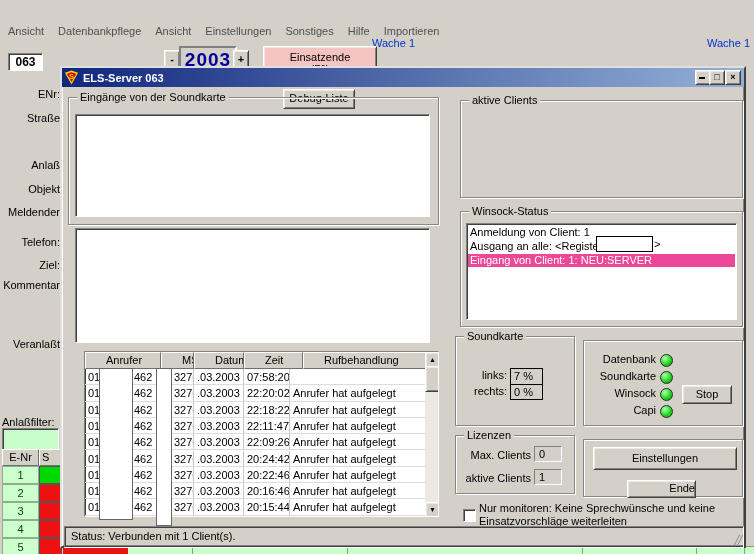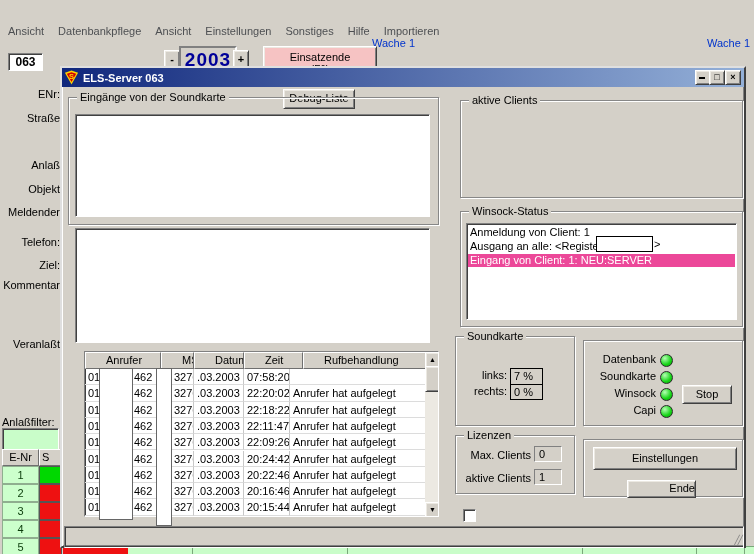--- a/index.html
+++ b/index.html
@@ -345,19 +345,21 @@
     <div class="rlabel" style="left:393px;top:381px;width:76px;">Max. Clients</div>
     <div class="sunkval" style="left:472px;top:378px;width:28px;height:16px;">0</div>
     <div class="rlabel" style="left:393px;top:404px;width:76px;">aktive Clients</div>
     <div class="sunkval" style="left:472px;top:401px;width:28px;height:16px;">1</div>
 
     <div class="abs groupbox" style="left:521px;top:371px;width:158px;height:56px;"></div>
     <div class="abs raised" style="left:531px;top:379px;width:142px;height:21px;text-align:center;line-height:20px;">Einstellungen</div>
     <div class="abs raised" style="left:565px;top:403px;width:67px;height:16px;text-align:right;line-height:15px;margin-top:9px;">Ende</div>
 
     <div class="abs sunken" id="cb-box" style="left:401px;top:441px;"></div>
+    <div class="abs" style="left:417px;top:434px;width:257px;line-height:13px;">Nur monitoren: Keine Sprechwünsche und keine Einsatzvorschläge weiterleiten</div>
 
     <div class="abs sunken" style="left:2px;top:458px;width:678px;height:20px;">
+      <span style="position:absolute;left:6px;top:3px;">Status: Verbunden mit 1 Client(s).</span>
       <span id="grip">╱╱</span>
     </div>
   </div>
 
 </div>
 
 </body></html>

